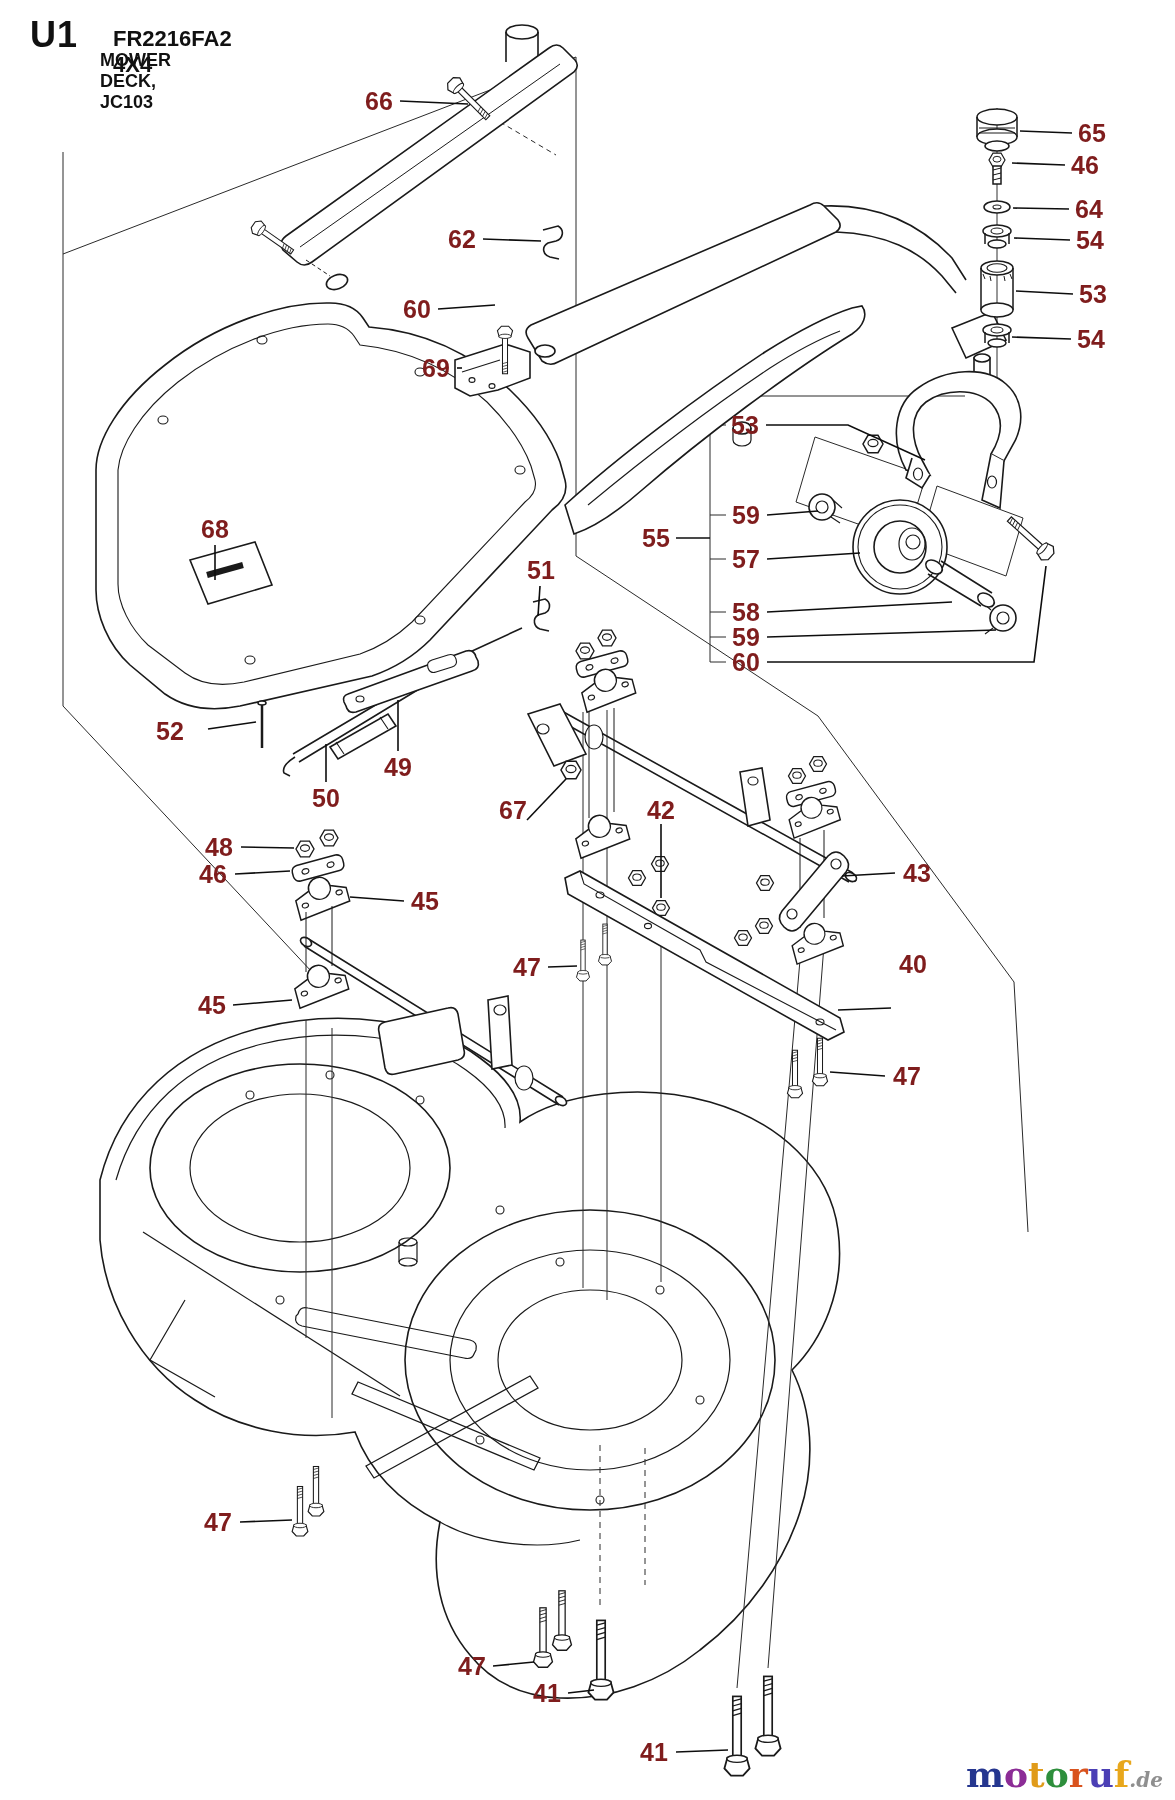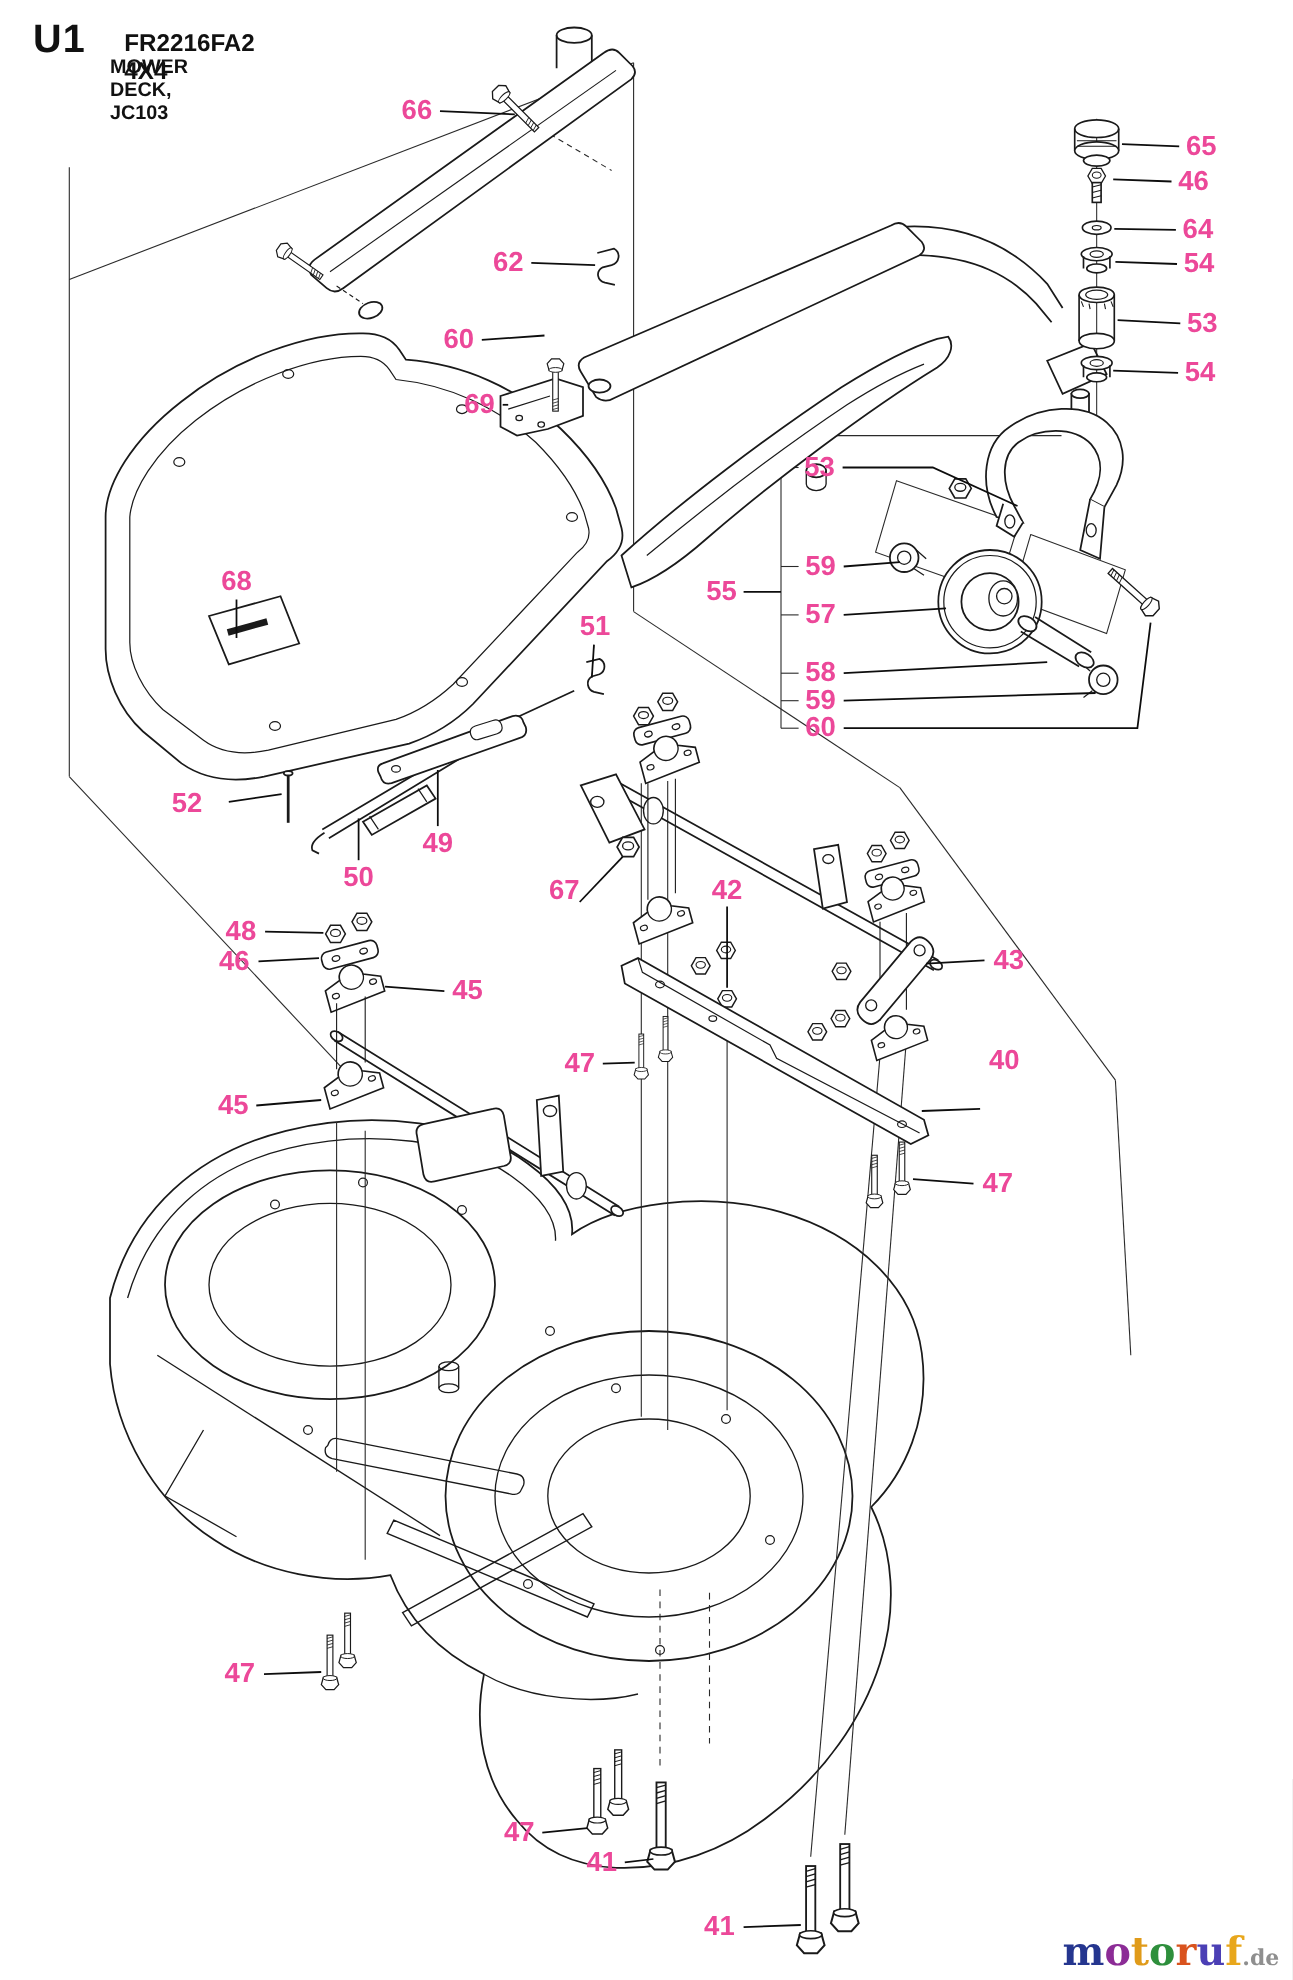--- a/index.html
+++ b/index.html
@@ -5,24 +5,24 @@
   html,body{margin:0;padding:0;background:#e8e8e8;}
   #page{position:relative;width:1175px;height:1800px;background:#ffffff;overflow:hidden;
         font-family:"Liberation Sans",sans-serif;margin:0 auto;}
   #art{position:absolute;left:0;top:0;}
   #overlay{position:absolute;left:0;top:0;pointer-events:none;}
   .hdr{position:absolute;left:0;top:0;color:#111;}
   .hdr .code{position:absolute;left:30px;top:14px;font-size:36px;font-weight:700;letter-spacing:1px;}
   .hdr .model{position:absolute;left:113px;top:26px;font-size:22px;font-weight:700;}
   .hdr .sub{position:absolute;left:100px;top:50px;font-size:18px;font-weight:700;}
   .callout{position:absolute;transform:translate(-50%,-50%);font-size:25px;font-weight:800;
-           color:#ec4899;letter-spacing:0px;white-space:nowrap;}
+           color:#7f1d1d;letter-spacing:0px;white-space:nowrap;}
   #wm{position:absolute;right:12px;bottom:8px;font-family:"DejaVu Serif",serif;
       font-weight:700;font-size:36px;line-height:1;user-select:none;}
-  #wm .suffix{font-size:20px;font-weight:700;}
+  #wm .suffix{font-size:20px;font-weight:700;font-style:italic;}
 </style>
 </head>
 <body>
 
 <div id="page">
 
   <svg id="art" width="1175" height="1800" viewBox="0 0 1175 1800">
     <defs>
       <g id="nut">
         <path d="M10,0 L5,8.7 L-5,8.7 L-10,0 L-5,-8.7 L5,-8.7 Z" fill="#fff" stroke="#1a1a1a" stroke-width="1.5"></path>

